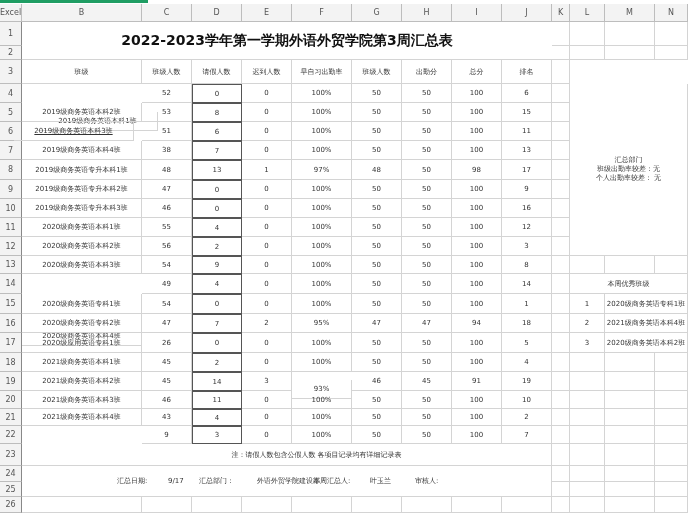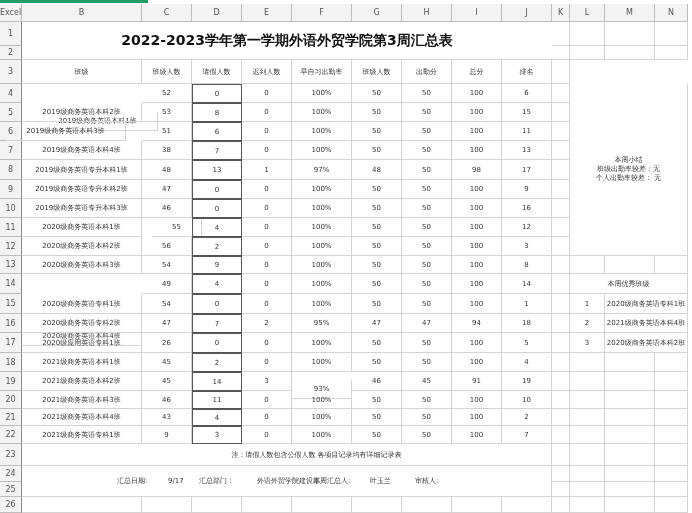--- a/index.html
+++ b/index.html
@@ -93,21 +93,21 @@
     <div class="cell" style="left: 22px; top: 103px; width: 120px; height: 19px;">2019级商务英语本科2班</div>
     <div class="cell" style="left: 142px; top: 103px; width: 50px; height: 19px;">53</div>
     <div class="cell dbox" style="left: 192px; top: 103px; width: 50px; height: 19px;">8</div>
     <div class="cell" style="left: 242px; top: 103px; width: 50px; height: 19px;">0</div>
     <div class="cell" style="left: 292px; top: 103px; width: 60px; height: 19px;">100%</div>
     <div class="cell" style="left: 352px; top: 103px; width: 50px; height: 19px;">50</div>
     <div class="cell" style="left: 402px; top: 103px; width: 50px; height: 19px;">50</div>
     <div class="cell" style="left: 452px; top: 103px; width: 50px; height: 19px;">100</div>
     <div class="cell" style="left: 502px; top: 103px; width: 50px; height: 19px;">15</div>
     <div class="cell" style="left: 552px; top: 103px; width: 18px; height: 19px;"></div>
-    <div class="cell" style="left: 6px; top: 122px; width: 120px; height: 19px;">2019级商务英语本科3班</div>
+    <div class="cell" style="left: 14px; top: 122px; width: 120px; height: 19px; text-decoration: underline;">2019级商务英语本科3班</div>
     <div class="cell" style="left: 142px; top: 122px; width: 50px; height: 19px;">51</div>
     <div class="cell dbox" style="left: 192px; top: 122px; width: 50px; height: 19px;">6</div>
     <div class="cell" style="left: 242px; top: 122px; width: 50px; height: 19px;">0</div>
     <div class="cell" style="left: 292px; top: 122px; width: 60px; height: 19px;">100%</div>
     <div class="cell" style="left: 352px; top: 122px; width: 50px; height: 19px;">50</div>
     <div class="cell" style="left: 402px; top: 122px; width: 50px; height: 19px;">50</div>
     <div class="cell" style="left: 452px; top: 122px; width: 50px; height: 19px;">100</div>
     <div class="cell" style="left: 502px; top: 122px; width: 50px; height: 19px;">11</div>
     <div class="cell" style="left: 552px; top: 122px; width: 18px; height: 19px;"></div>
     <div class="cell" style="left: 22px; top: 141px; width: 120px; height: 19px;">2019级商务英语本科4班</div>
@@ -144,21 +144,21 @@
     <div class="cell" style="left: 142px; top: 199px; width: 50px; height: 19px;">46</div>
     <div class="cell dbox" style="left: 192px; top: 199px; width: 50px; height: 19px;">0</div>
     <div class="cell" style="left: 242px; top: 199px; width: 50px; height: 19px;">0</div>
     <div class="cell" style="left: 292px; top: 199px; width: 60px; height: 19px;">100%</div>
     <div class="cell" style="left: 352px; top: 199px; width: 50px; height: 19px;">50</div>
     <div class="cell" style="left: 402px; top: 199px; width: 50px; height: 19px;">50</div>
     <div class="cell" style="left: 452px; top: 199px; width: 50px; height: 19px;">100</div>
     <div class="cell" style="left: 502px; top: 199px; width: 50px; height: 19px;">16</div>
     <div class="cell" style="left: 552px; top: 199px; width: 18px; height: 19px;"></div>
     <div class="cell" style="left: 22px; top: 218px; width: 120px; height: 19px;">2020级商务英语本科1班</div>
-    <div class="cell" style="left: 152px; top: 218px; width: 50px; height: 19px;">55</div>
+    <div class="cell" style="left: 142px; top: 218px; width: 50px; height: 19px;">55</div>
     <div class="cell dbox" style="left: 192px; top: 218px; width: 50px; height: 19px;">4</div>
     <div class="cell" style="left: 242px; top: 218px; width: 50px; height: 19px;">0</div>
     <div class="cell" style="left: 292px; top: 218px; width: 60px; height: 19px;">100%</div>
     <div class="cell" style="left: 352px; top: 218px; width: 50px; height: 19px;">50</div>
     <div class="cell" style="left: 402px; top: 218px; width: 50px; height: 19px;">50</div>
     <div class="cell" style="left: 452px; top: 218px; width: 50px; height: 19px;">100</div>
     <div class="cell" style="left: 502px; top: 218px; width: 50px; height: 19px;">12</div>
     <div class="cell" style="left: 552px; top: 218px; width: 18px; height: 19px;"></div>
     <div class="cell" style="left: 22px; top: 237px; width: 120px; height: 19px;">2020级商务英语本科2班</div>
     <div class="cell" style="left: 142px; top: 237px; width: 50px; height: 19px;">56</div>
@@ -253,21 +253,20 @@
     <div class="cell" style="left: 22px; top: 409px; width: 120px; height: 17px;">2021级商务英语本科4班</div>
     <div class="cell" style="left: 142px; top: 409px; width: 50px; height: 17px;">43</div>
     <div class="cell dbox" style="left: 192px; top: 409px; width: 50px; height: 17px;">4</div>
     <div class="cell" style="left: 242px; top: 409px; width: 50px; height: 17px;">0</div>
     <div class="cell" style="left: 292px; top: 409px; width: 60px; height: 17px;">100%</div>
     <div class="cell" style="left: 352px; top: 409px; width: 50px; height: 17px;">50</div>
     <div class="cell" style="left: 402px; top: 409px; width: 50px; height: 17px;">50</div>
     <div class="cell" style="left: 452px; top: 409px; width: 50px; height: 17px;">100</div>
     <div class="cell" style="left: 502px; top: 409px; width: 50px; height: 17px;">2</div>
     <div class="cell" style="left: 552px; top: 409px; width: 18px; height: 17px;"></div>
-    <div class="cell" style="left: 22px; top: 426px; width: 120px; height: 18px;">2021级商务英语专科1班</div>
     <div class="cell" style="left: 142px; top: 426px; width: 50px; height: 18px;">9</div>
     <div class="cell dbox" style="left: 192px; top: 426px; width: 50px; height: 18px;">3</div>
     <div class="cell" style="left: 242px; top: 426px; width: 50px; height: 18px;">0</div>
     <div class="cell" style="left: 292px; top: 426px; width: 60px; height: 18px;">100%</div>
     <div class="cell" style="left: 352px; top: 426px; width: 50px; height: 18px;">50</div>
     <div class="cell" style="left: 402px; top: 426px; width: 50px; height: 18px;">50</div>
     <div class="cell" style="left: 452px; top: 426px; width: 50px; height: 18px;">100</div>
     <div class="cell" style="left: 502px; top: 426px; width: 50px; height: 18px;">7</div>
     <div class="cell" style="left: 552px; top: 426px; width: 18px; height: 18px;"></div>
     <div class="cell" style="left: 570px; top: 256px; width: 35px; height: 18px;"></div>
@@ -317,21 +316,21 @@
     <div class="cell" style="left: 292px; top: 497px; width: 60px; height: 16px;"></div>
     <div class="cell" style="left: 352px; top: 497px; width: 50px; height: 16px;"></div>
     <div class="cell" style="left: 402px; top: 497px; width: 50px; height: 16px;"></div>
     <div class="cell" style="left: 452px; top: 497px; width: 50px; height: 16px;"></div>
     <div class="cell" style="left: 502px; top: 497px; width: 50px; height: 16px;"></div>
   </div>
 
 <div class="title">2022-2023学年第一学期外语外贸学院第3周汇总表</div>
 
 <div class="summary">
-  <div>本周小结</div>
+  <div>汇总部门</div>
   <div>班级出勤率较差：无</div>
   <div>个人出勤率较差：  无</div>
 </div>
 
 <div class="merged" style="left:570px;top:274px;width:118px;height:20px;justify-content:center;">
   <span>本周优秀班级</span>
 </div>
 
 <div class="merged" style="left:22px;top:444px;width:530px;height:22px;justify-content:center;padding-left:60px;">
   <span>注：请假人数包含公假人数   各项目记录均有详细记录表</span>

